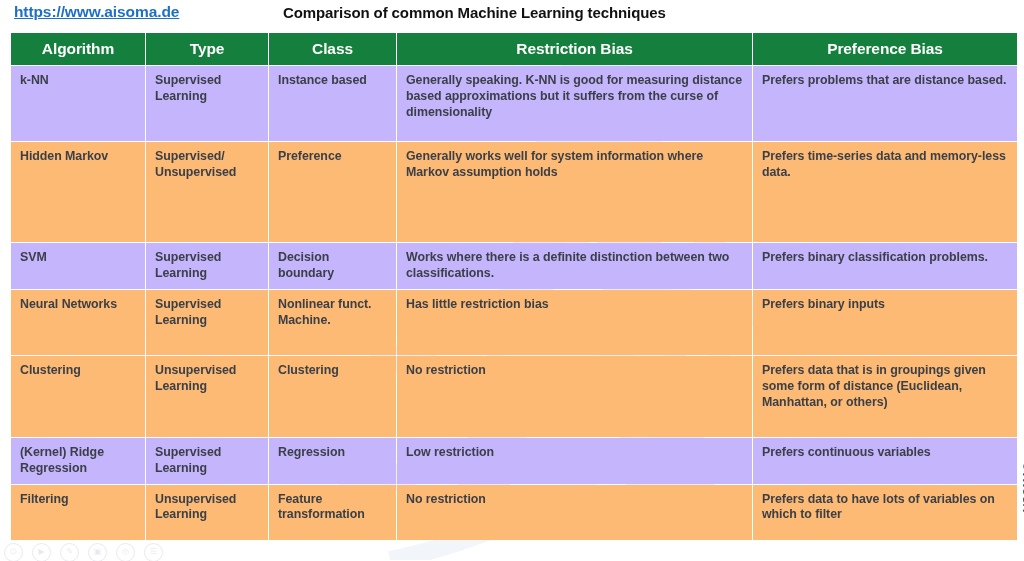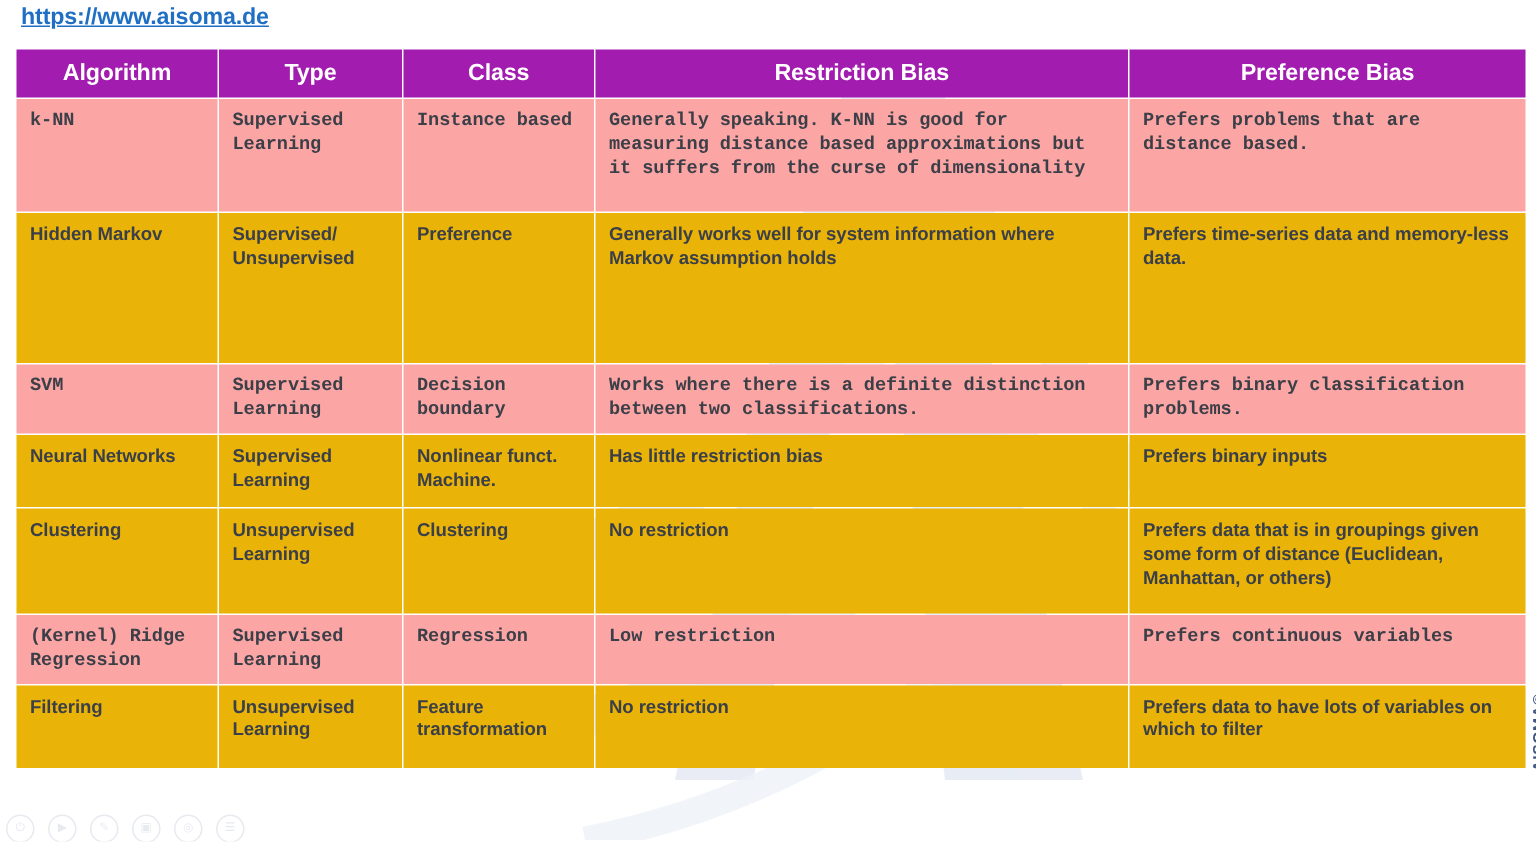--- a/index.html
+++ b/index.html
@@ -66,21 +66,21 @@
     width: 1002px;
     z-index: 2;
   }
   table.ml-table {
     border-collapse: separate;
     border-spacing: 1px 1px;
     width: 1002px;
     table-layout: fixed;
   }
   table.ml-table th {
-    background: #a21caf;
+    background: #15803d;
     color: #ffffff;
     font-size: 15.5px;
     font-weight: bold;
     text-align: center;
     height: 32px;
     padding: 0 4px;
     letter-spacing: -0.1px;
     vertical-align: middle;
   }
   table.ml-table td {
@@ -90,22 +90,22 @@
     vertical-align: top;
     padding: 7px 8px 7px 9px;
     line-height: 1.28;
     letter-spacing: -0.05px;
   }
   td.algo-cell {
     color: #121316;
     font-size: 13.4px;
     padding-left: 11px;
   }
-  tr.row-odd td  { background: #fca5a5; font-family: Liberation Mono, monospace; }
-  tr.row-even td { background: #eab308; }
+  tr.row-odd td  { background: #c4b5fd; }
+  tr.row-even td { background: #fdba74; }
 
   
   col.c-algo { width: 134px; }
   col.c-type { width: 122px; }
   col.c-class { width: 127px; }
   col.c-restr { width: 355px; }
   col.c-pref { width: 264px; }
 
   
   #aisoma-mark {
@@ -161,20 +161,21 @@
     <path d="M-40 330 C 120 300, 250 210, 330 60"></path>
     <path d="M10 430 C 170 400, 300 320, 400 150"></path>
   </g>
   <g fill="none" stroke="#dfe5f2" stroke-width="18" opacity="0.75">
     <path d="M60 500 C 210 470, 330 390, 430 240"></path>
   </g>
 </svg>
 
 <div id="topbar">
   <a id="site-link" href="#">https://www.aisoma.de</a>
+  <div id="deck-title">Comparison of common Machine Learning techniques</div>
 </div>
 
 <div id="table-wrap">
   <table class="ml-table">
     <colgroup>
       <col class="c-algo">
         <col class="c-type">
         <col class="c-class">
       <col class="c-restr">
         <col class="c-pref">
@@ -203,28 +204,28 @@
           <td>Generally works well for system information where Markov assumption holds</td>
           <td>Prefers time-series data and memory-less data.</td>
         </tr>
         <tr class="row-odd" style="height: 33px;">
           <td class="algo-cell">SVM</td>
           <td>Supervised Learning</td>
           <td>Decision boundary</td>
           <td>Works where there is a definite distinction between two classifications.</td>
           <td>Prefers binary classification problems.</td>
         </tr>
-        <tr class="row-even" style="height: 48px;">
+        <tr class="row-even" style="height: 65px;">
           <td class="algo-cell">Neural Networks</td>
           <td>Supervised Learning</td>
           <td>Nonlinear funct. Machine.</td>
           <td>Has little restriction bias</td>
           <td>Prefers binary inputs</td>
         </tr>
-        <tr class="row-even" style="height: 70px;">
+        <tr class="row-even" style="height: 81px;">
           <td class="algo-cell">Clustering</td>
           <td>Unsupervised Learning</td>
           <td>Clustering</td>
           <td>No restriction</td>
           <td>Prefers data that is in groupings given some form of distance (Euclidean, Manhattan, or others)</td>
         </tr>
         <tr class="row-odd" style="height: 41px;">
           <td class="algo-cell">(Kernel) Ridge Regression</td>
           <td>Supervised Learning</td>
           <td>Regression</td>

